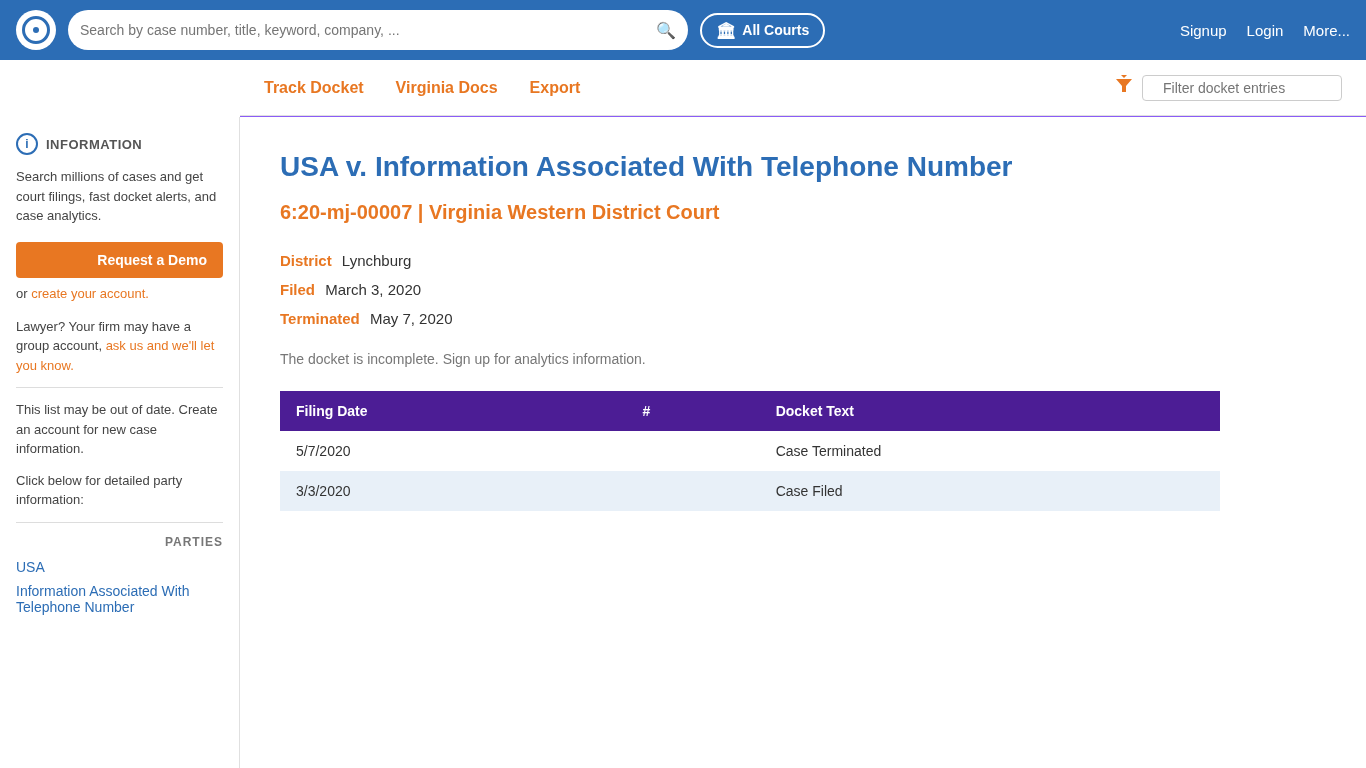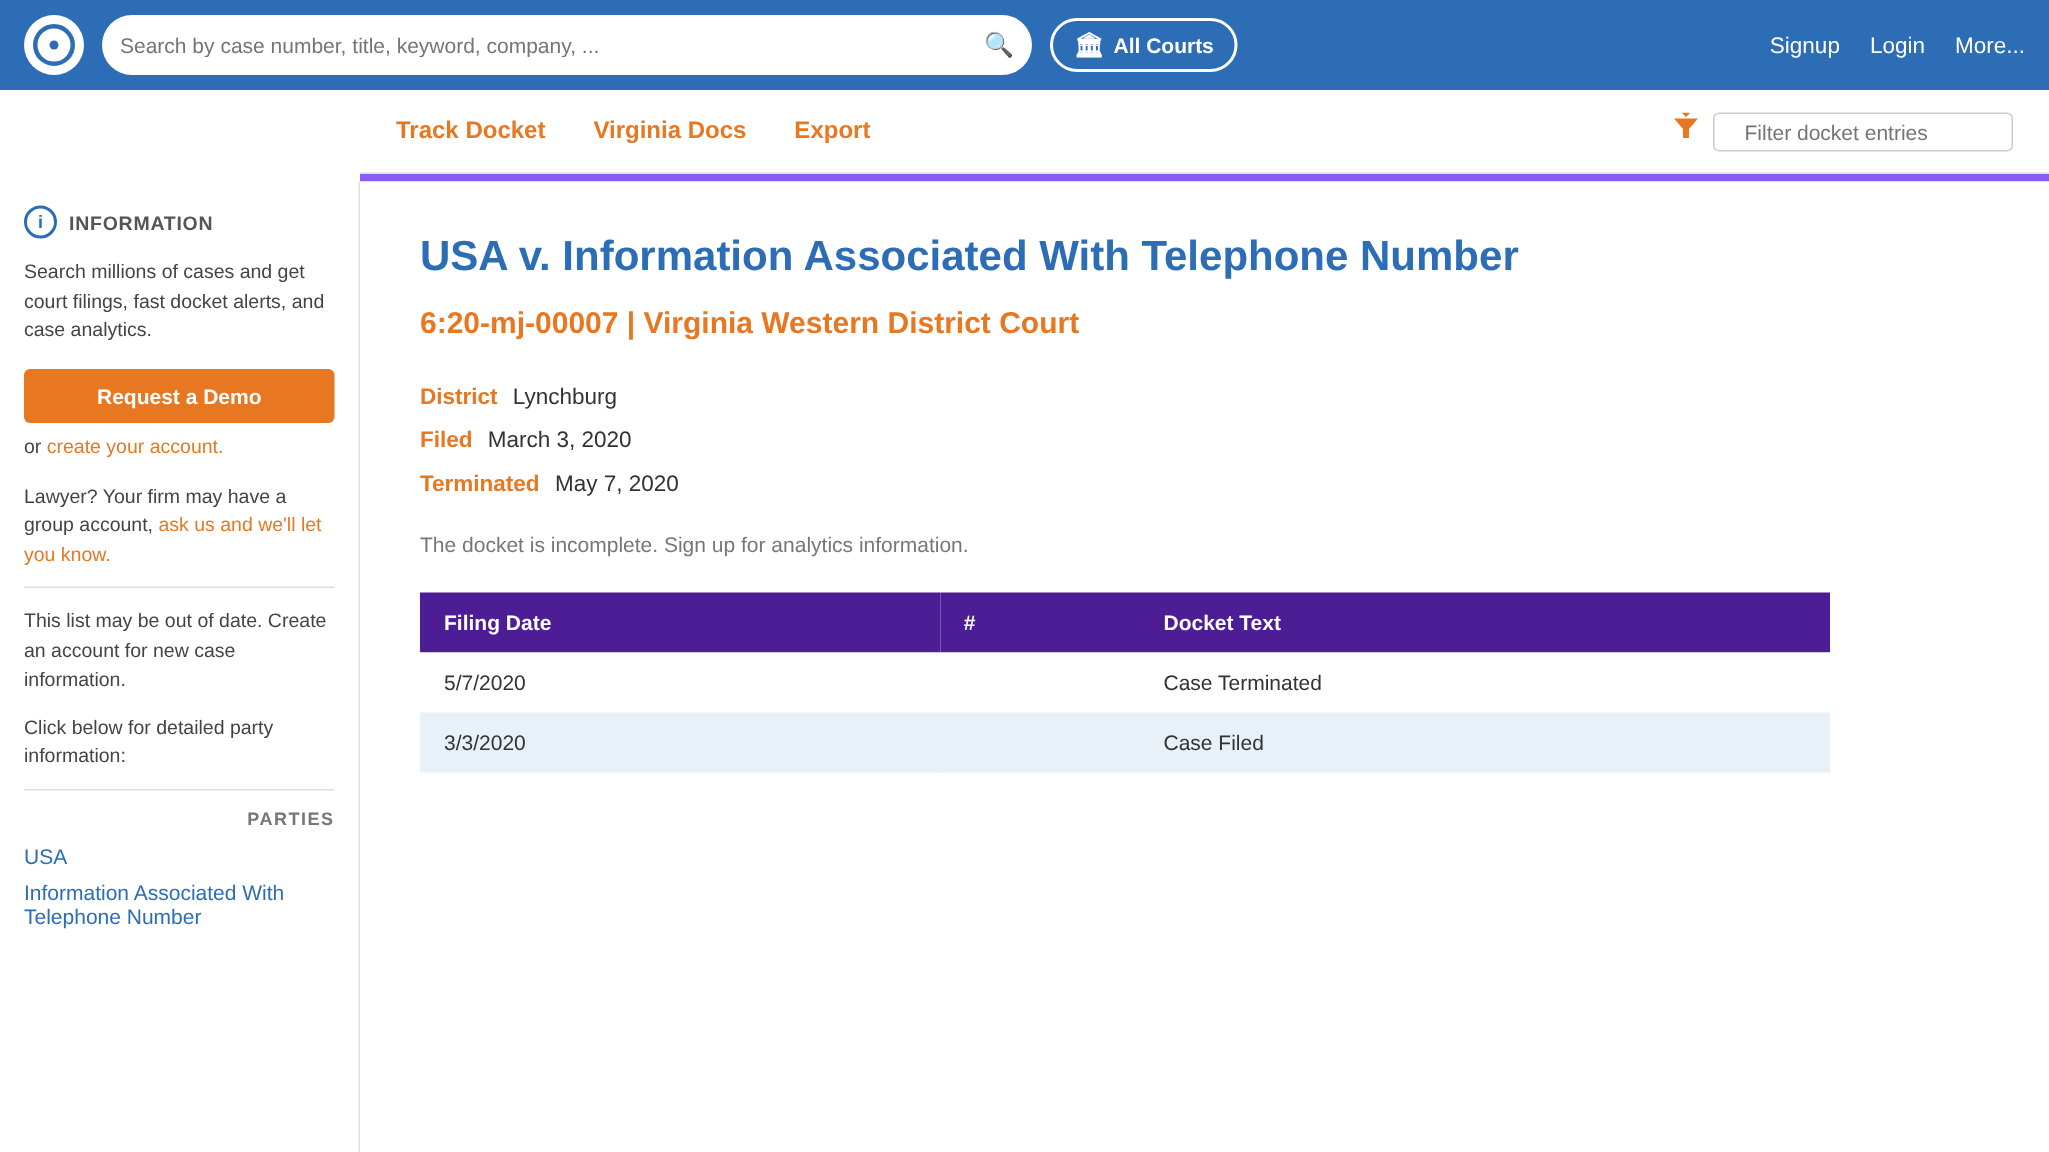--- a/index.html
+++ b/index.html
@@ -179,20 +179,21 @@
       background: #e87722;
       color: #fff;
       border: none;
       border-radius: 4px;
       padding: 10px 16px;
       font-size: 14px;
       font-weight: bold;
       cursor: pointer;
       width: 100%;
       margin-bottom: 8px;
+      text-align: right;
     }
     .sidebar-link-text {
       font-size: 13px;
       color: #444;
       margin-bottom: 16px;
     }
     .sidebar-link-text a {
       color: #e87722;
       text-decoration: none;
     }
@@ -312,21 +313,21 @@
     <span class="court-icon">🏛</span>
     <span>All Courts</span>
   </button>
   <div class="header-nav">
     <a>Signup</a>
     <a>Login</a>
     <a>More...</a>
   </div>
 </div>
 
-<div style="display:flex; border-bottom: 5px solid #8b5cf6; margin-left: 240px;">
+<div style="display:flex; border-bottom: 1px solid #8b5cf6; margin-left: 240px;">
   <div class="toolbar" style="margin-left:0; flex:1;">
     <button class="toolbar-btn">Track Docket</button>
     <button class="toolbar-btn">Virginia Docs</button>
     <button class="toolbar-btn">Export</button>
     <div class="filter-area">
       <span class="filter-icon">
         <svg width="20" height="20" viewBox="0 0 20 20" fill="none">
           <polygon points="2,4 18,4 12,11 12,17 8,17 8,11" fill="#e87722"></polygon>
           <polygon points="7,0 13,0 10,3" fill="#e87722"></polygon>
         </svg>

